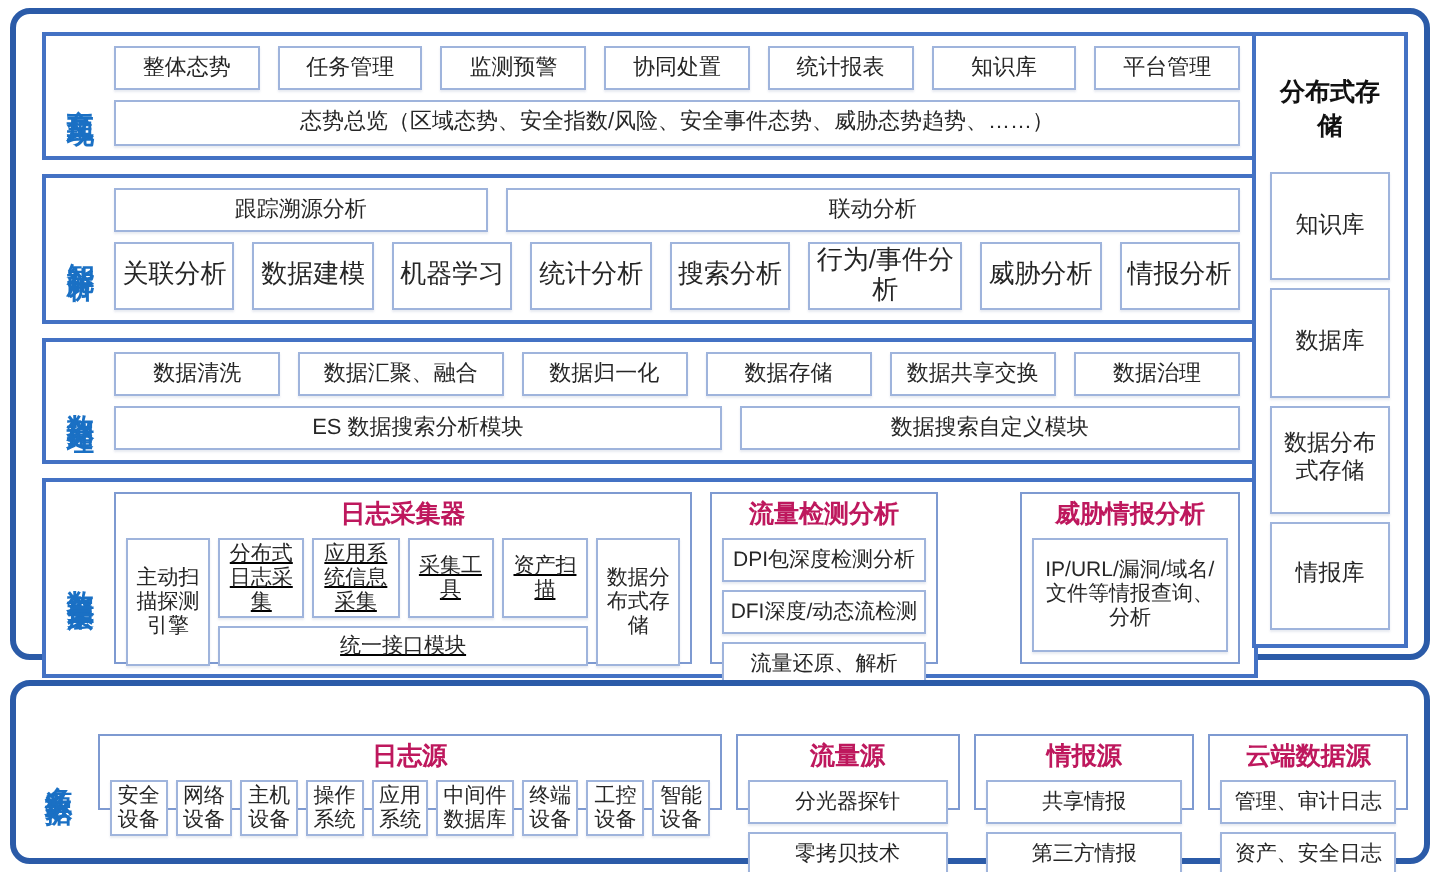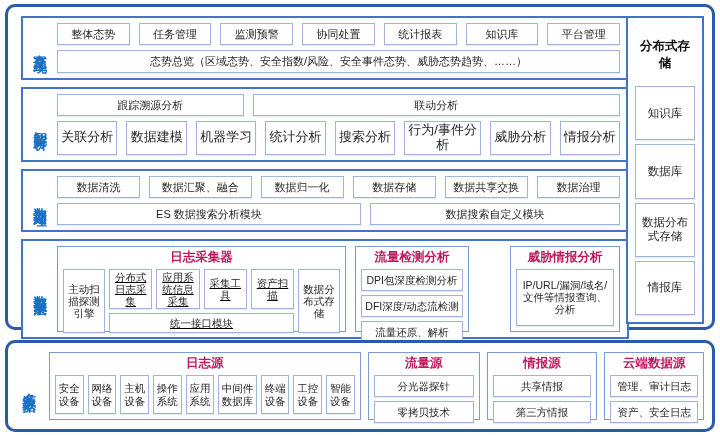--- a/index.html
+++ b/index.html
@@ -3,21 +3,21 @@
 <meta charset="utf-8">
 <style>
   * { box-sizing: border-box; margin: 0; padding: 0; }
   html,body { width:720px; height:436px; overflow:hidden; background:#fff;
     font-family:"Liberation Sans","DejaVu Sans",sans-serif; }
   .stage { position:relative; width:720px; height:436px; background:#fff; }
 
   
   .outer { position:absolute; border:3px solid #2b5ba8; border-radius:10px; background:#fff; }
   .outer-top { left:5px; top:4px; width:710px; height:326px; }
-  .outer-bottom { left:5px; top:340px; width:710px; height:92px; display:flex; align-items:stretch; padding:9px 8px; gap:7px; }
+  .outer-bottom { left:5px; top:340px; width:710px; height:92px; display:flex; align-items:stretch; padding:24px 8px; gap:7px; }
 
   
   .layers { position:absolute; left:13px; top:9px; width:608px; display:flex; flex-direction:column; gap:7px; }
   .layer { border:2px solid #4472c4; background:#fff; display:flex; align-items:stretch; padding:5px 7px 5px 0; }
   .vlabel { width:34px; flex:0 0 34px; display:flex; align-items:center; justify-content:center;
     writing-mode:vertical-lr; text-orientation:upright; color:#1a70c4; font-weight:bold;
     font-size:13.5px; letter-spacing:2px; line-height:1; }
   .layer-body { flex:1; display:flex; flex-direction:column; gap:5px; justify-content:center; }
   .row { display:flex; gap:9px; }
 

